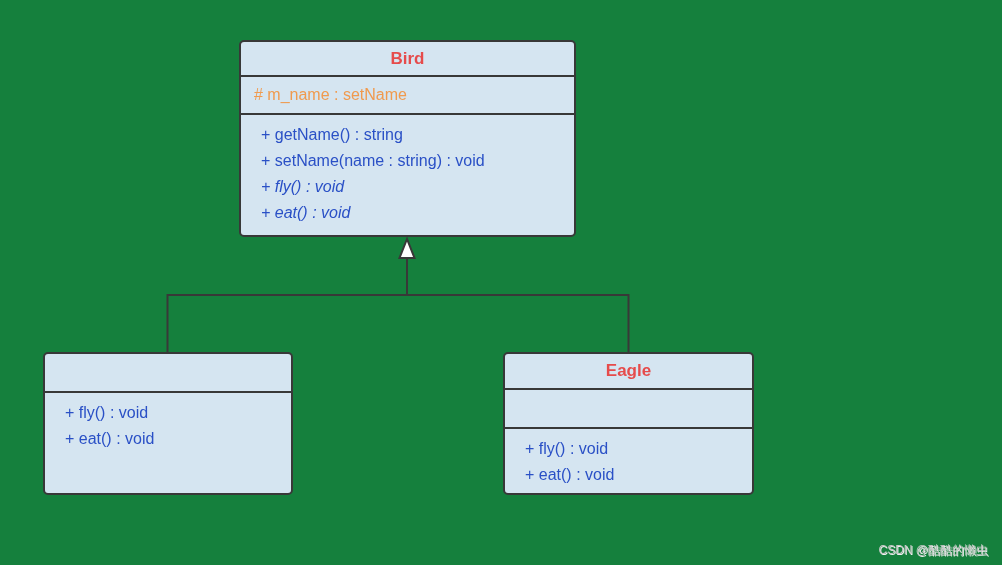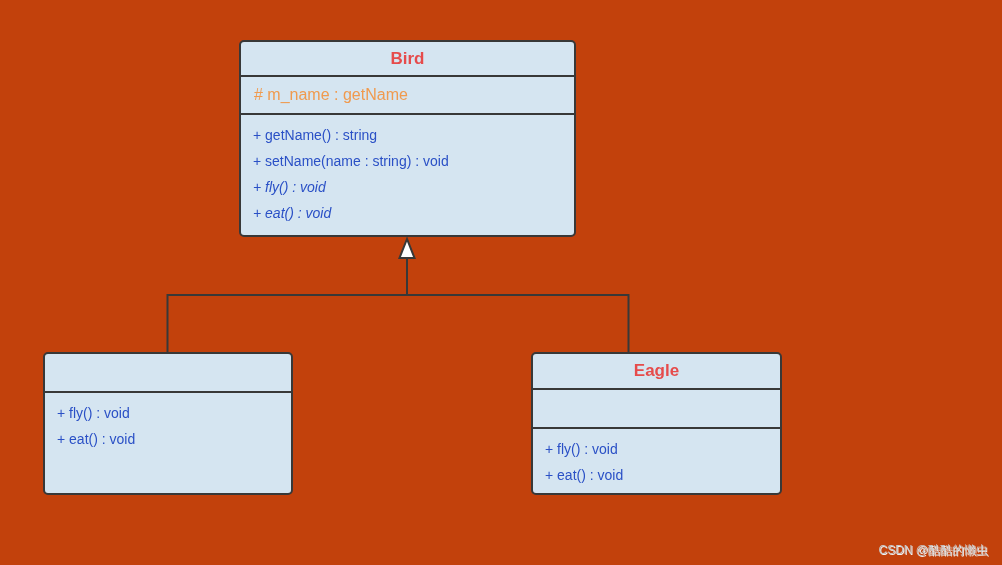--- a/index.html
+++ b/index.html
@@ -5,21 +5,21 @@
   html, body {
     margin: 0;
     padding: 0;
     background: #ffffff;
     font-family: "Liberation Sans", sans-serif;
   }
   #canvas {
     position: relative;
     width: 1002px;
     height: 565px;
-    background: #c2410c;
+    background: #15803d;
     overflow: hidden;
   }
   .class-box {
     position: absolute;
     background: #d5e5f1;
     border: 2px solid #383838;
     border-radius: 5px;
     box-sizing: border-box;
   }
   .class-title {
@@ -36,40 +36,40 @@
     border-bottom: 2px solid #383838;
     color: #f09a4e;
     font-size: 16px;
     display: flex;
     align-items: center;
     padding-left: 13px;
     box-sizing: border-box;
   }
   .class-methods {
     color: #2a50c6;
-    font-size: 14px;
+    font-size: 16px;
     line-height: 26px;
-    padding: 7px 12px;
+    padding: 7px 20px;
     box-sizing: border-box;
   }
   .method { display: block; white-space: pre; }
   .abstract { font-style: italic; }
 
   
   #box-bird   { left: 239px; top: 40px;  width: 337px; height: 197px; }
   #box-bird .class-title { height: 35px; }
   #box-bird .class-attrs { height: 38px; }
 
   
   #box-parrot { left: 43px;  top: 352px; width: 250px; height: 143px; }
   #box-parrot .class-title, #box-eagle .class-title { height: 36px; }
   #box-parrot .class-attrs, #box-eagle .class-attrs { height: 39px; }
 
   
-  #box-eagle  { left: 503px; top: 352px; width: 251px; height: 143px; margin-left: 28px; }
+  #box-eagle  { left: 503px; top: 352px; width: 251px; height: 143px; }
 
   #connector-layer {
     position: absolute;
     left: 0; top: 0;
     width: 1002px;
     height: 565px;
     pointer-events: none;
   }
   #watermark {
     position: absolute;
@@ -81,21 +81,21 @@
   }
 </style>
 </head>
 <body>
 
 <div id="canvas">
 
   <div class="class-box" id="box-bird">
     <div class="class-title">Bird</div>
     <div class="class-attrs">
-      <span># m_name : getName</span>
+      <span># m_name : setName</span>
     </div>
     <div class="class-methods">
       <span class="method">+ getName() : string</span>
       <span class="method">+ setName(name : string) : void</span>
       <span class="method abstract">+ fly() : void</span>
       <span class="method abstract">+ eat() : void</span>
     </div>
   </div>
 
   <div class="class-box" id="box-parrot">

